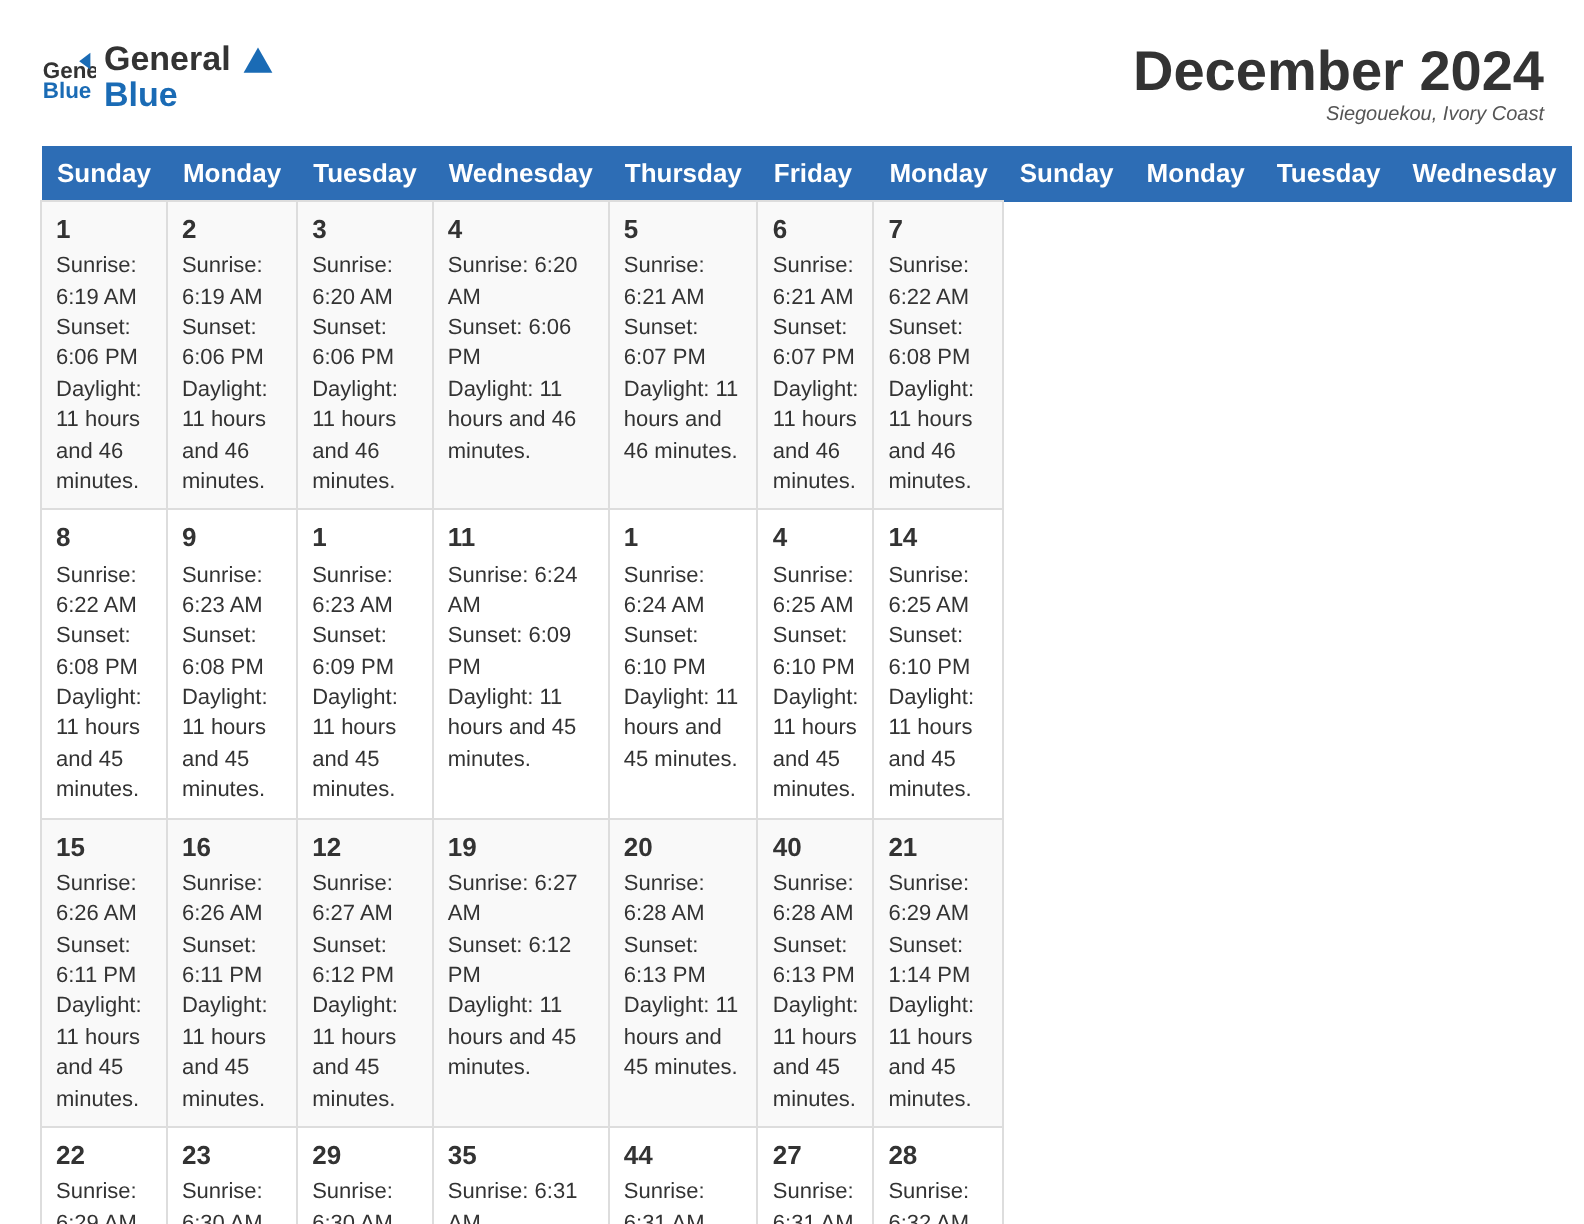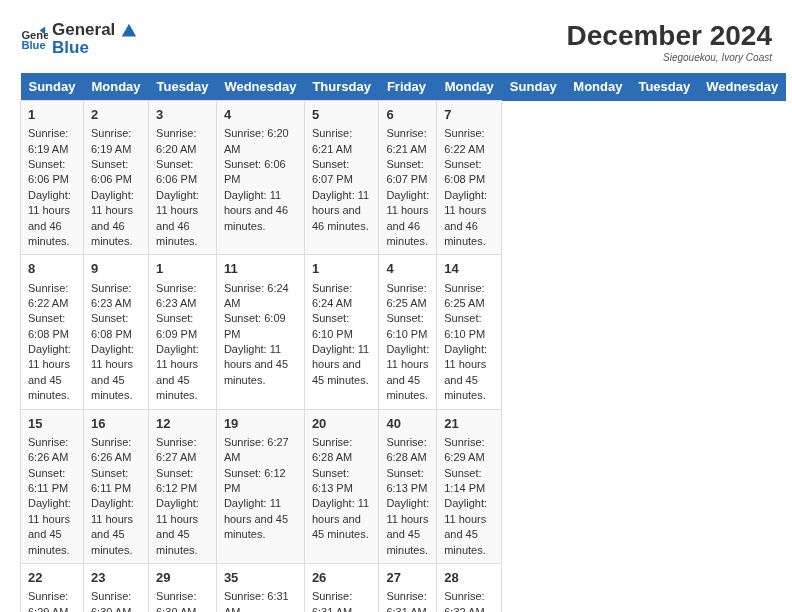--- a/index.html
+++ b/index.html
@@ -142,18 +142,18 @@
         <td><span class="day-num">19</span><span>Sunrise: 6:27 AM</span><br><span>Sunset: 6:12 PM</span><br><span>Daylight: 11 hours and 45 minutes.</span></td>
         <td><span class="day-num">20</span><span>Sunrise: 6:28 AM</span><br><span>Sunset: 6:13 PM</span><br><span>Daylight: 11 hours and 45 minutes.</span></td>
         <td><span class="day-num">40</span><span>Sunrise: 6:28 AM</span><br><span>Sunset: 6:13 PM</span><br><span>Daylight: 11 hours and 45 minutes.</span></td>
         <td><span class="day-num">21</span><span>Sunrise: 6:29 AM</span><br><span>Sunset: 1:14 PM</span><br><span>Daylight: 11 hours and 45 minutes.</span></td>
       </tr>
       <tr>
         <td><span class="day-num">22</span><span>Sunrise: 6:29 AM</span><br><br></td>
         <td><span class="day-num">23</span><span>Sunrise: 6:30 AM</span><br><br></td>
         <td><span class="day-num">29</span><span>Sunrise: 6:30 AM</span><br><br></td>
         <td><span class="day-num">35</span><span>Sunrise: 6:31 AM</span><br><br></td>
-        <td><span class="day-num">26</span><span>Sunrise: 6:31 AM</span><br><br></td>
+        <td><span class="day-num">44</span><span>Sunrise: 6:31 AM</span><br><br></td>
         <td><span class="day-num">27</span><span>Sunrise: 6:31 AM</span><br><br></td>
         <td><span class="day-num">28</span><span>Sunrise: 6:32 AM</span><br><br></td>
       </tr>
     </tbody>
 </table>
 
 </body></html>

